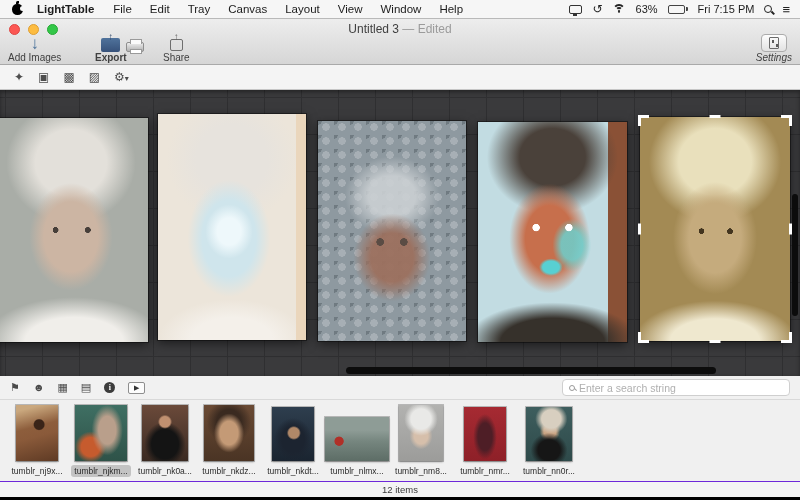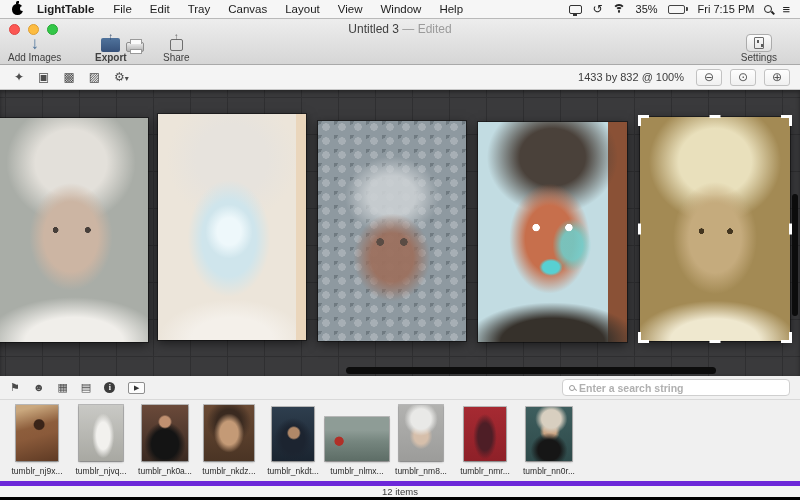--- a/index.html
+++ b/index.html
@@ -49,21 +49,21 @@
   .tb-export { left:95px;font-weight:bold; }
   .ic-export { width:19px; height:14px; background:linear-gradient(#50739c,#36517a); border-radius:2px; position:relative; }
   .ic-export:before { content:"↑"; position:absolute; left:50%; top:-7px; transform:translateX(-50%); font-size:10px; font-weight:bold; color:#2d466b; }
   .tb-print { left:125px;gap:44px; }
   .ic-print { width:18px; height:10px; background:linear-gradient(#ececec,#b2b2b2); border:1px solid #8e8e8e; border-radius:2px; position:relative; }
   .ic-print:before { content:""; position:absolute; left:3px; top:-4px; width:10px; height:4px; background:#fafafa; border:1px solid #9a9a9a; border-bottom:none; }
   .ic-print:after { content:""; position:absolute; left:3px; bottom:-3px; width:10px; height:3px; background:#fff; border:1px solid #9a9a9a; }
   .tb-share { left:163px; }
   .ic-share { width:13px; height:12px; border:1.5px solid #6e6e6e; border-radius:2px; position:relative; margin-bottom:1px; }
   .ic-share:before { content:"↑"; position:absolute; left:50%; top:-9px; transform:translateX(-50%); font-size:10px; font-weight:bold; color:#5e5e5e; background:transparent; }
-  .tb-settings { right:23px; }
+  .tb-settings { right:8px;font-style:italic; }
   .ic-settings { width:26px; height:18px; border:1px solid #ababab; border-radius:4px; background:linear-gradient(#fdfdfd,#e2e2e2); display:flex; align-items:center; justify-content:center; }
   .ic-sliders { width:10px; height:12px; border:1px solid #6a6a6a; border-radius:1px;
     background:
       radial-gradient(circle 1.5px at 3px 3.5px,#5a5a5a 95%,transparent),
       radial-gradient(circle 1.5px at 7px 7.5px,#5a5a5a 95%,transparent); }
 
   
   .viewbar { position:absolute; left:0; top:65px; width:800px; height:25px; background:#f4f4f4;
     border-bottom:1px solid #c6c6c6; display:flex; align-items:center; font-size:12px; color:#555; }
   .fb-icons { display:flex; gap:14px; padding-left:14px; }
@@ -156,21 +156,21 @@
   .ft-icons { display:flex; gap:13px; padding-left:10px; align-items:center; }
   .ft-ic { font-size:11px; color:#4a4a4a; line-height:1; }
   .ic-info { width:11px; height:11px; border-radius:50%; background:#3c3c3c; color:#fff; font-size:8px;
     display:flex; align-items:center; justify-content:center; font-weight:bold; font-family:"Liberation Serif",serif; }
   .ic-play { width:17px; height:12px; border:1px solid #8e8e8e; border-radius:2px; background:#fcfcfc;
     display:flex; align-items:center; justify-content:center; font-size:7px; color:#333; }
   .searchbox { margin-left:auto; margin-right:10px; width:228px; height:17px; background:#fff;
     border:1px solid #cfcfcf; border-radius:4px; display:flex; align-items:center; padding:0 6px; gap:4px; }
   .sb-mag { width:6px; height:6px; border:1.3px solid #9a9a9a; border-radius:50%; position:relative; flex:none; }
   .sb-mag:after { content:""; position:absolute; width:3px; height:1.3px; background:#9a9a9a; right:-2.5px; bottom:-0.5px; transform:rotate(45deg); }
-  .searchbox input { border:none; outline:none; flex:1; font-size:10.5px; color:#333; background:transparent; font-family:inherit;font-weight:bold; }
+  .searchbox input { border:none; outline:none; flex:1; font-size:10.5px; color:#333; background:transparent; font-family:inherit; }
   .searchbox input::placeholder { color:#b0b0b0; }
 
   
   .filmstrip { position:absolute; left:0; top:400px; width:800px; height:81px; background:#f0f0f0;
     display:flex; justify-content:flex-start; padding:0 5px; }
   .fs-item { width:64px; display:flex; flex-direction:column; align-items:center; justify-content:flex-end; padding-bottom:4px; }
   .fs-thumb { box-shadow:0 0 0 1px rgba(0,0,0,.22), 0 1px 2px rgba(0,0,0,.35); margin-bottom:4px; }
   .fs-label { font-size:8.5px; color:#2c2c2c; white-space:nowrap; padding:1px 3px; border-radius:3px; }
   .fs-item.sel .fs-label { background:#c3c3c3; }
 
@@ -182,21 +182,21 @@
   .t6 { width:42px; height:54px; background:radial-gradient(circle 7px at 52% 48%, #b08868 75%, transparent), radial-gradient(ellipse 45% 40% at 50% 60%, #1c2430 60%, transparent), linear-gradient(#2e3e4e,#1a2430); }
   .t7 { width:50px; height:56px; background:radial-gradient(ellipse 30% 35% at 50% 50%, #c49a76 60%, transparent), radial-gradient(ellipse 45% 40% at 50% 30%, #3a2a20 55%, transparent), linear-gradient(#6a4a34,#4a3424); }
   .t8 { width:42px; height:56px; background:radial-gradient(ellipse 28% 40% at 52% 60%, #8a8a88 60%, transparent), radial-gradient(circle 5px at 52% 30%, #9a7a62 80%, transparent), linear-gradient(#cfc9c2,#b4aea6); }
   .t9 { width:64px; height:44px; background:radial-gradient(circle 5px at 22% 55%, #b03028 85%, transparent), linear-gradient(#8e9c96 30%, #76867f 55%, #5d6d66); }
   .t10 { width:44px; height:56px; background:radial-gradient(ellipse 38% 30% at 50% 25%, #e9e9e7 60%, transparent), radial-gradient(ellipse 26% 24% at 50% 55%, #d6bfab 60%, transparent), linear-gradient(#b2b2b0,#9c9c9a); }
   .t11 { width:42px; height:54px; background:radial-gradient(ellipse 28% 42% at 50% 55%, #4e1e26 60%, transparent), linear-gradient(#a62a32,#8e2028); }
   .t12 { width:46px; height:54px; background:radial-gradient(ellipse 35% 28% at 55% 22%, #d8cfc0 60%, transparent), radial-gradient(ellipse 40% 32% at 50% 80%, #161616 60%, transparent), radial-gradient(ellipse 22% 20% at 52% 45%, #caa584 60%, transparent), linear-gradient(#3e5e5e,#2e4a4a); }
 
   
   .statusbar { position:absolute; left:0; top:481px; width:800px; height:16px; background:#f4f4f4;
-    border-top:5px solid #6d28d9; display:flex; align-items:center; justify-content:center;
+    border-top:1px solid #6d28d9; display:flex; align-items:center; justify-content:center;
     font-size:9.5px; color:#3a3a3a; }
   .bottomstrip { position:absolute; left:0; top:497px; width:800px; height:3px; background:#000; }
 </style>
 </head>
 <body>
 
 <div class="app">
 
   <div class="menubar">
     <span class="apple"></span>
@@ -210,21 +210,21 @@
     <span class="menu-item">Window</span>
     <span class="menu-item">Help</span>
     <div class="mb-right">
       <span class="ic-display"></span>
       <span class="ic-tm">↺</span>
       <span class="ic-wifi">
           <i></i>
           <i></i>
           <i></i>
         </span>
-      <span>35%</span>
+      <span>63%</span>
       <span class="ic-batt">
           <span class="shell"><span class="fill"></span></span>
           <span class="tip"></span>
         </span>
       <span>Fri 7:15 PM</span>
       <span class="ic-mag"></span>
       <span class="ic-list">≡</span>
     </div>
   </div>
 
@@ -270,26 +270,20 @@
     </div>
   </div>
 
   <div class="viewbar">
     <div class="fb-icons">
       <span class="fb-ic">✦</span>
       <span class="fb-ic">▣</span>
       <span class="fb-ic">▩</span>
       <span class="fb-ic">▨</span>
       <span class="fb-ic">⚙<span style="font-size:8px;">▾</span></span>
-    </div>
-    <div class="vb-right">
-      <span class="size-readout">1433 by 832 @ 100%</span>
-      <span class="zoom-btn">⊖</span>
-      <span class="zoom-btn">⊙</span>
-      <span class="zoom-btn">⊕</span>
     </div>
   </div>
 
   <div class="canvas">
     <div class="art p1"></div>
     <div class="art p2"></div>
     <div class="art p3"></div>
     <div class="art p4"></div>
     <div class="art p5">
       <span class="handle hc tl"></span>
@@ -318,23 +312,23 @@
       <span class="sb-mag"></span>
       <input type="text" placeholder="Enter a search string" style="">
     </div>
   </div>
 
   <div class="filmstrip">
     <div class="fs-item">
         <span class="fs-thumb t1"></span>
         <span class="fs-label">tumblr_nj9x...</span>
       </div>
-    <div class="fs-item">
-        <span class="fs-thumb t4"></span>
-        <span class="fs-label">tumblr_njvq...</span>
+    <div class="fs-item sel">
+        <span class="fs-thumb t2"></span>
+        <span class="fs-label">tumblr_njkm...</span>
       </div>
     <div class="fs-item">
         <span class="fs-thumb t5"></span>
         <span class="fs-label">tumblr_nk0a...</span>
       </div>
     <div class="fs-item">
         <span class="fs-thumb t7"></span>
         <span class="fs-label">tumblr_nkdz...</span>
       </div>
     <div class="fs-item">

